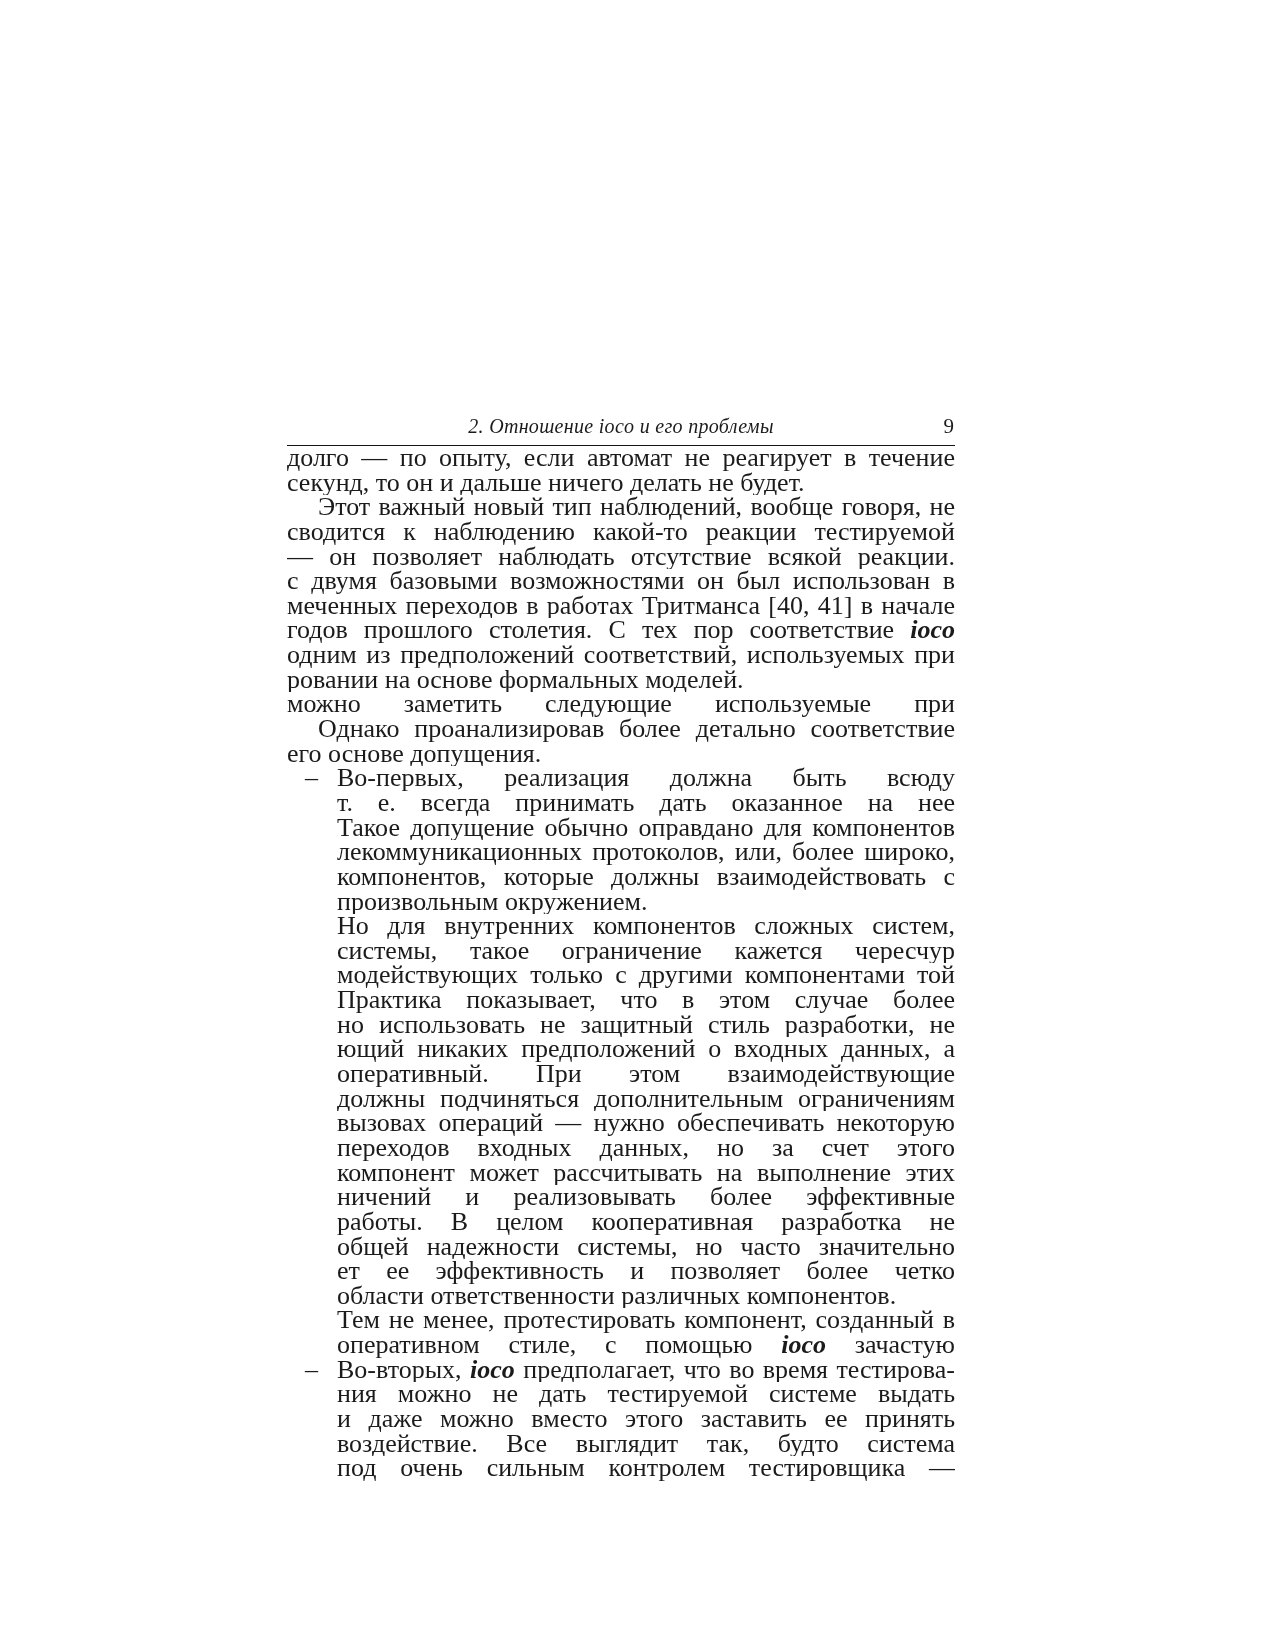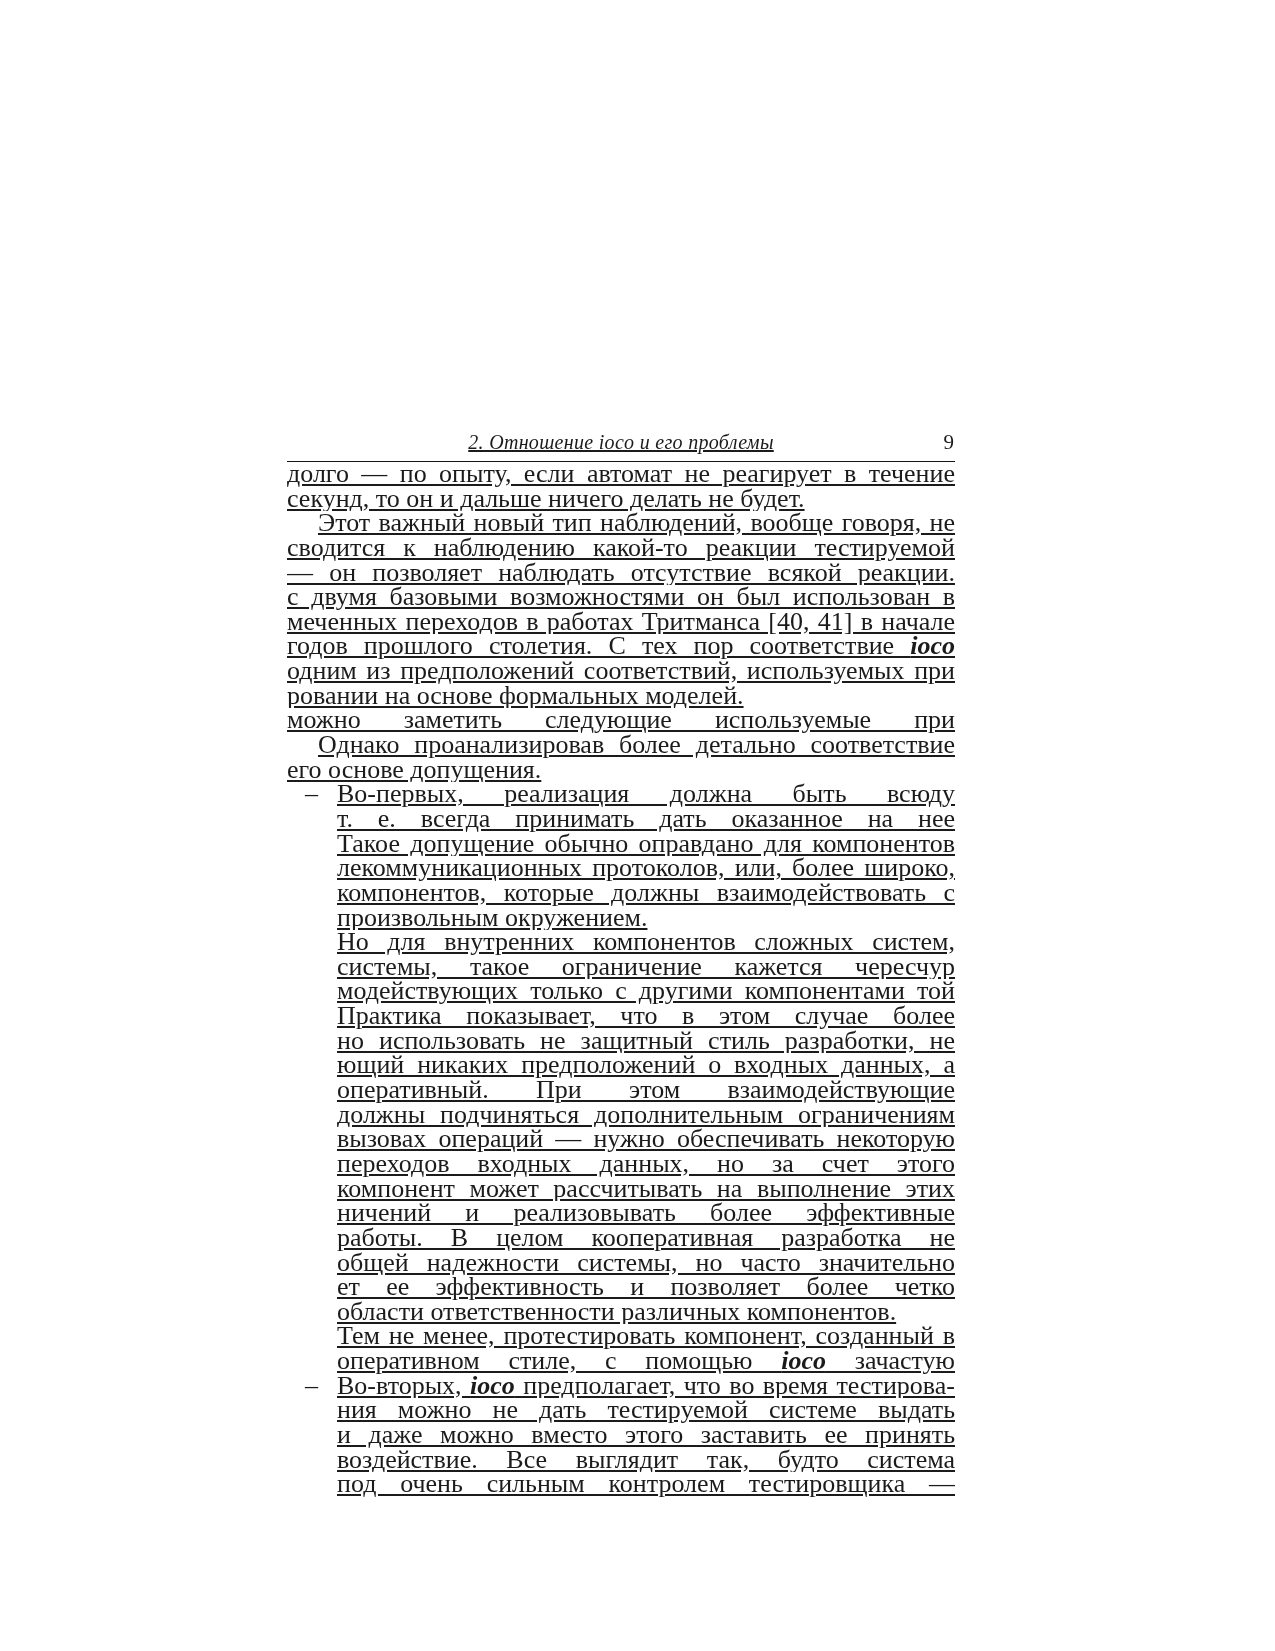--- a/index.html
+++ b/index.html
@@ -10,23 +10,22 @@
   }
   .page {
     position: relative;
     width: 1275px; height: 1651px;
     background: #ffffff;
     color: #1b1b1b;
     overflow: hidden;
   }
   .content {
     position: absolute;
-    left: 287px; top: 430px;
+    left: 287px; top: 414px;
     width: 668px;
-    text-decoration: underline;
   }
   .running-head {
     position: relative;
     height: 24px;
     padding-bottom: 7px;
     border-bottom: 1.6px solid #151515;
     font-size: 20px;
     line-height: 24px;
   }
   .head-title {

